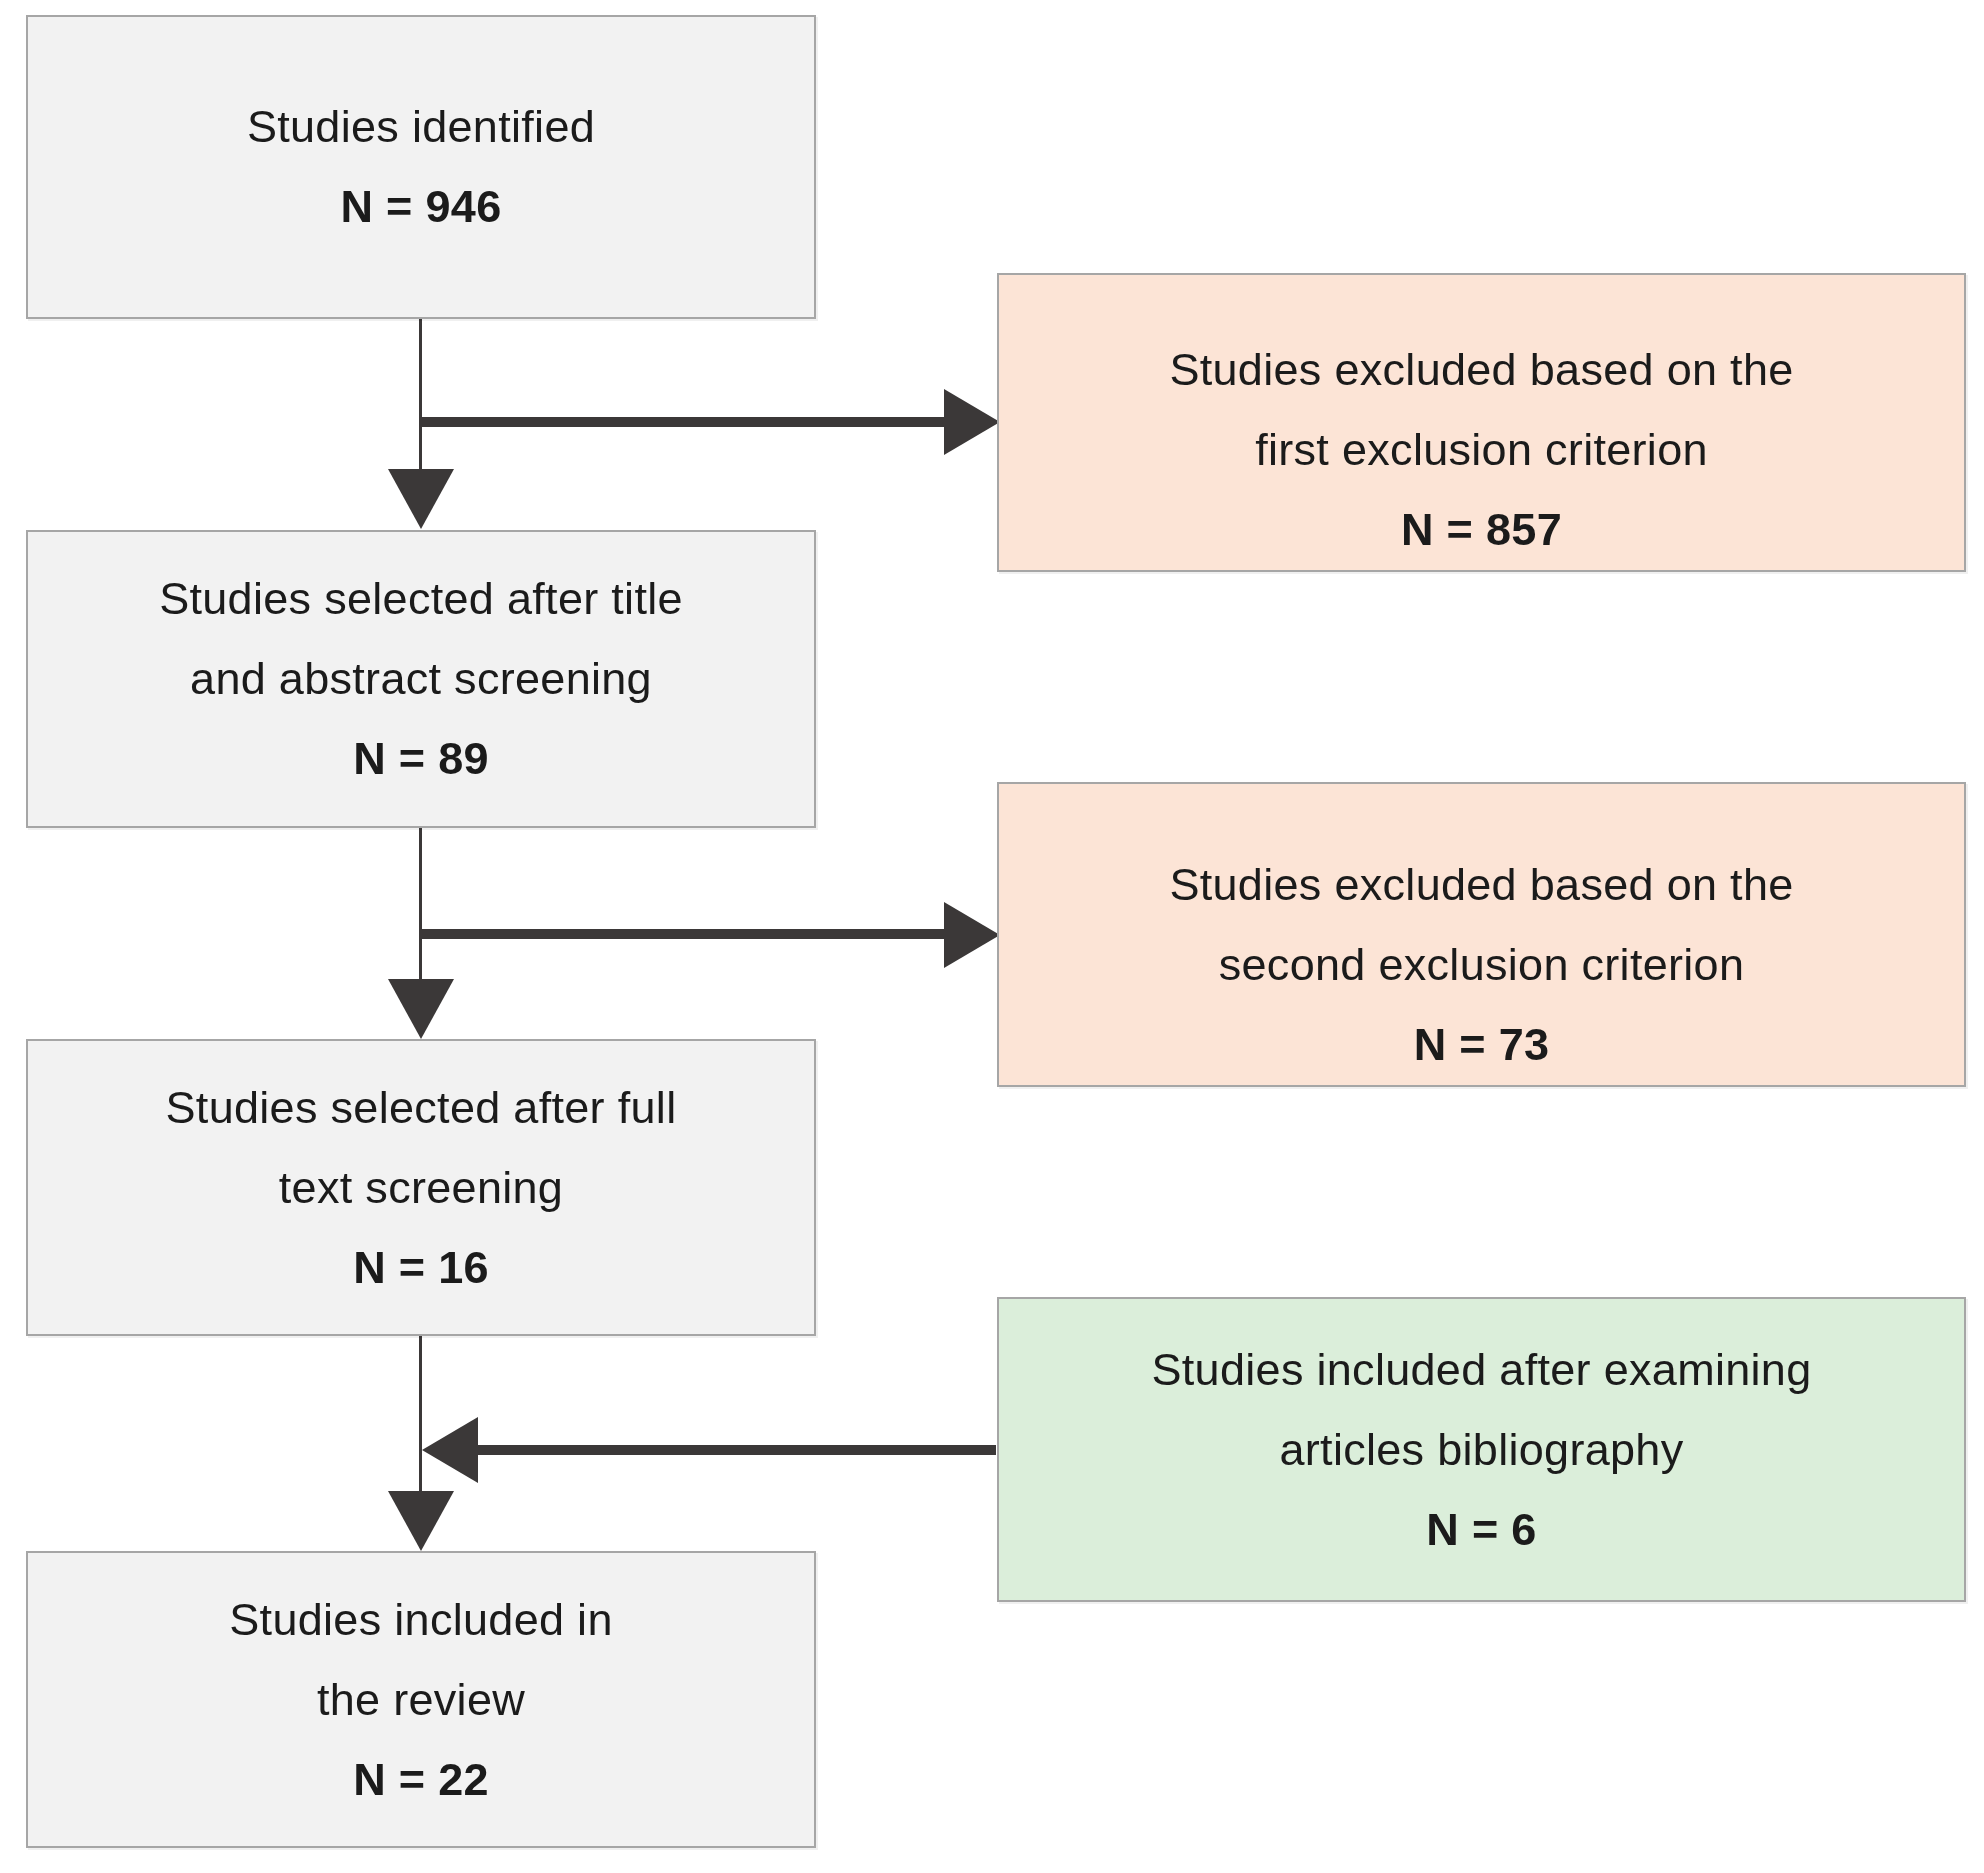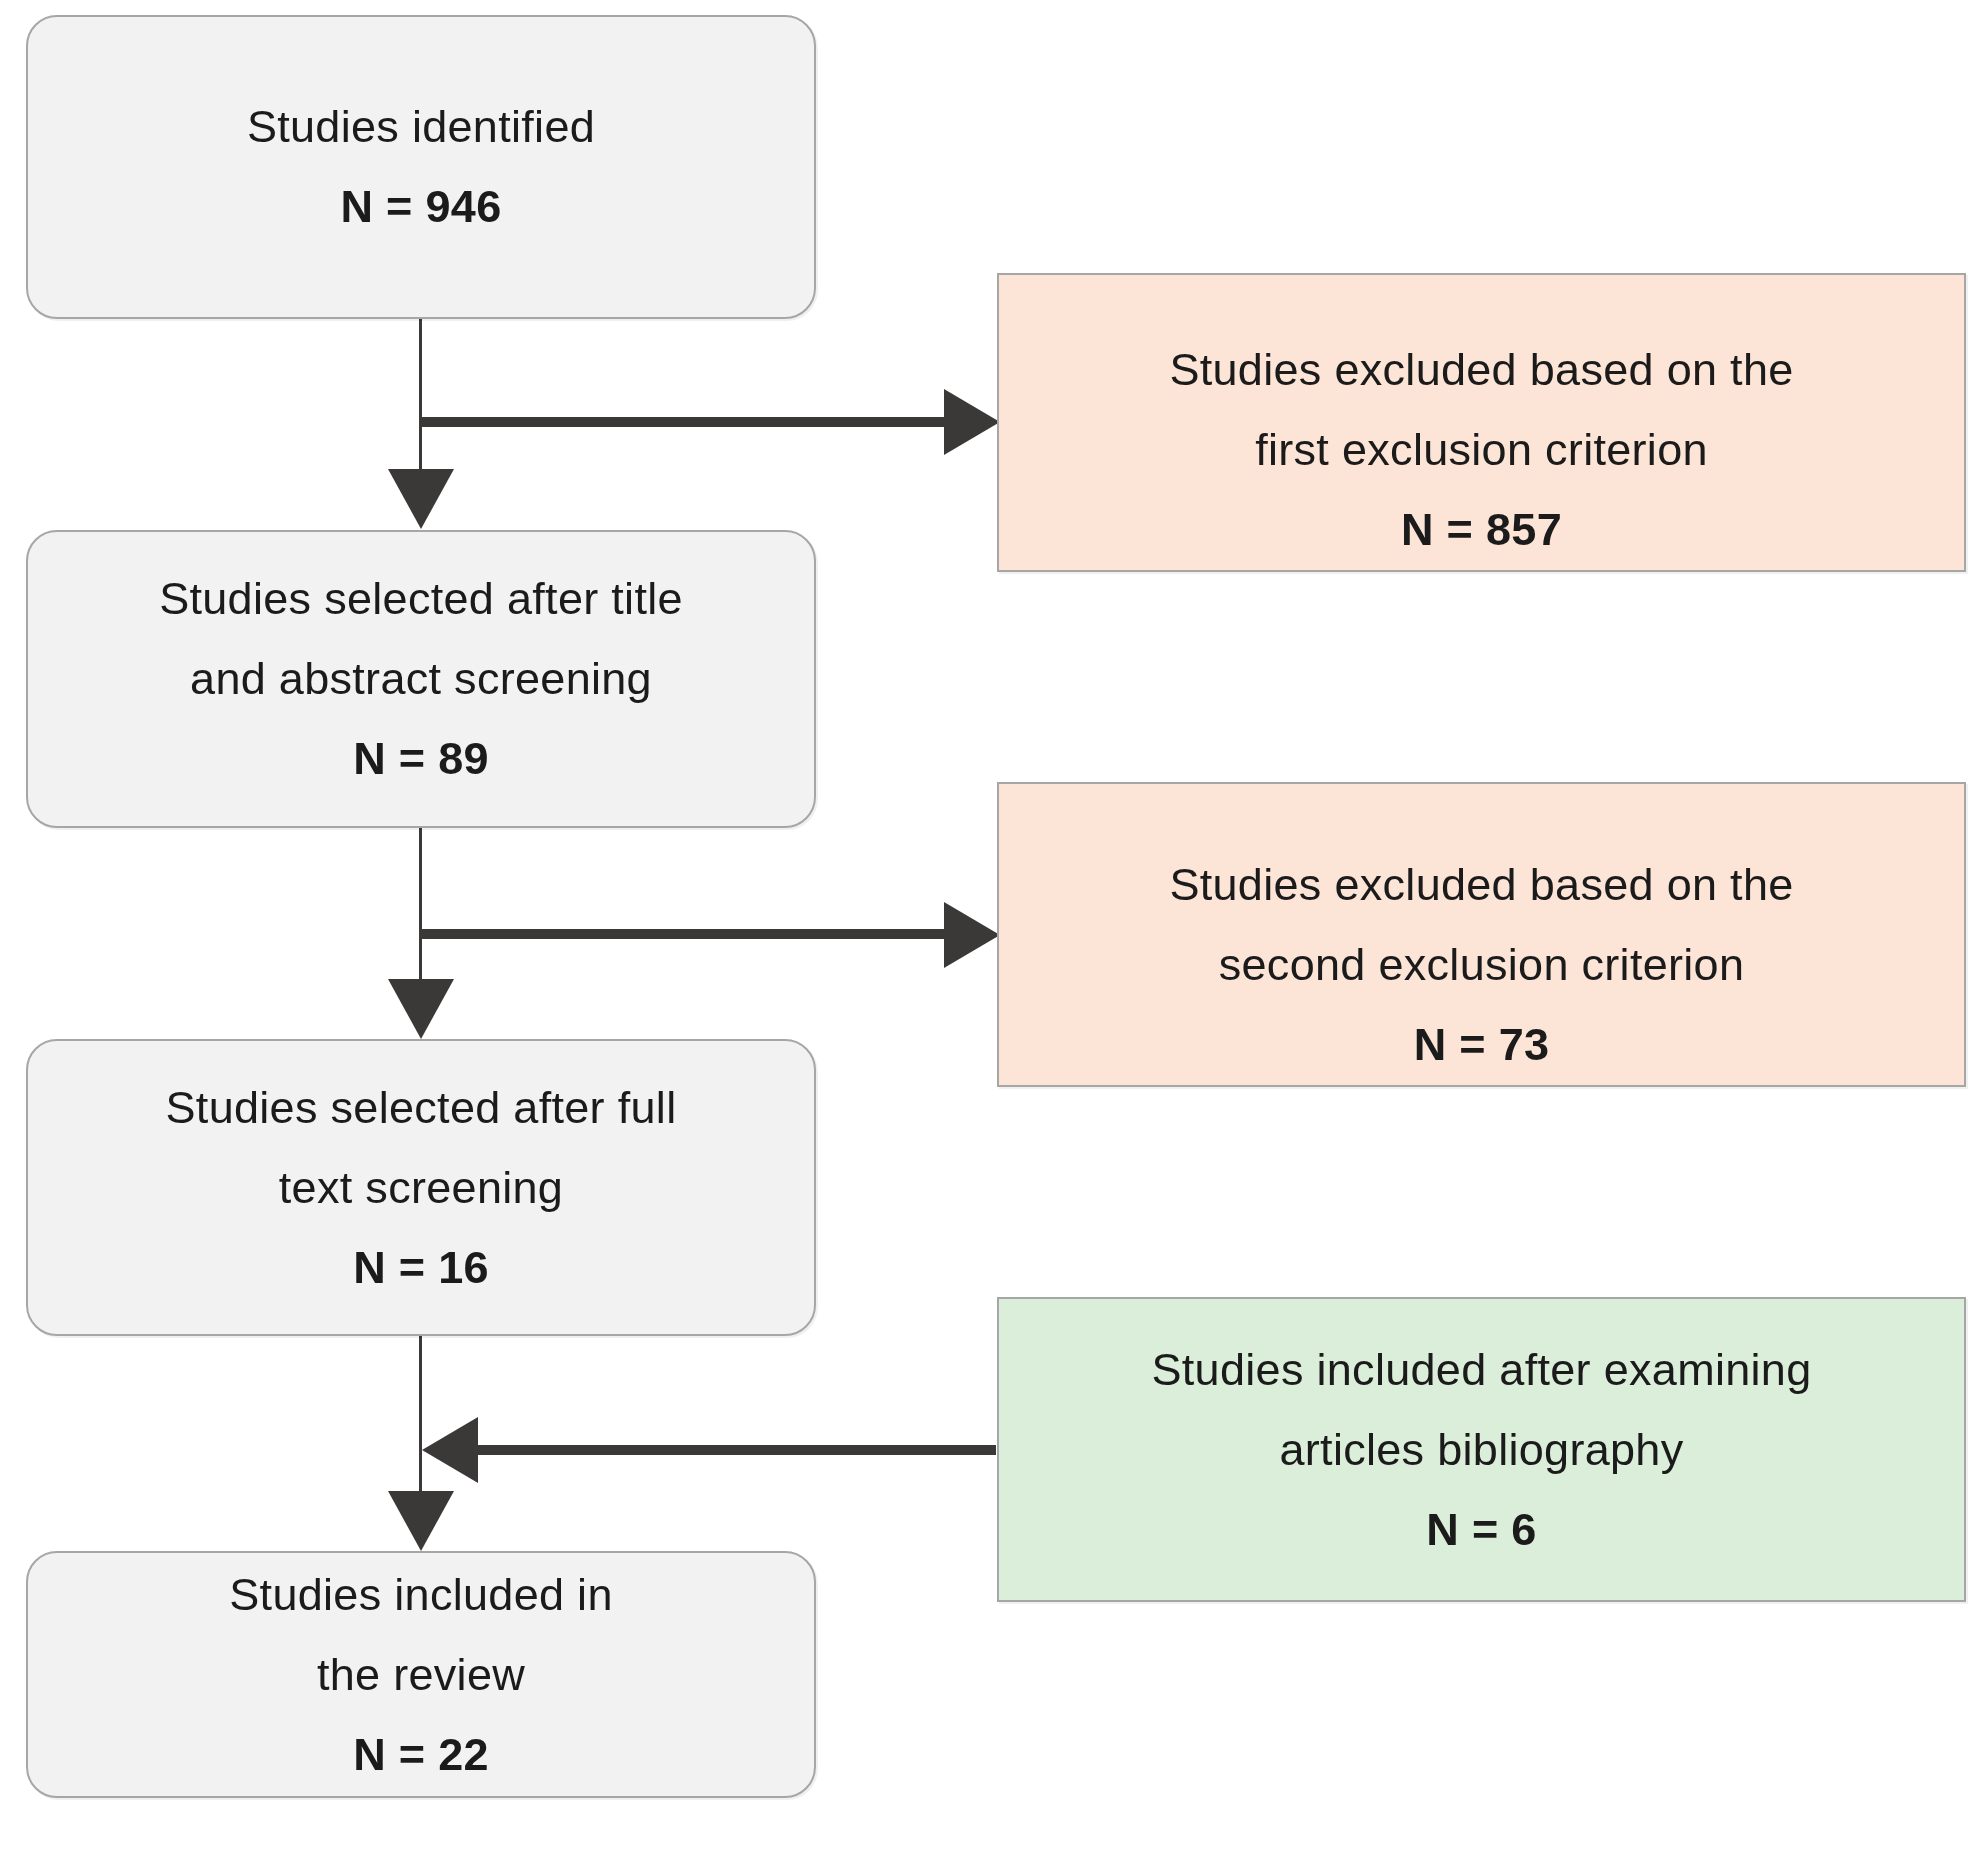--- a/index.html
+++ b/index.html
@@ -18,21 +18,21 @@
   .node {
     position: absolute;
     border: 2.7px solid var(--border, #a6a6a6);
     box-sizing: border-box;
     display: flex;
     align-items: center;
     justify-content: center;
     text-align: center;
     box-shadow: 2px 2px 0 rgba(0,0,0,0.06);
   }
-  .node.process  { background: var(--process-fill, #f2f2f2); border-radius: 31px; }
+  .node.process  { background: var(--process-fill, #f2f2f2); }
   .node.excluded { background: var(--excluded-fill, #fce4d6); align-items: flex-end; }
   .node.included { background: var(--included-fill, #dbeeda); align-items: center; }
   .node-text { width: 100%; }
   .line {
     font-size: 45px;
     line-height: 80px;
     color: var(--text, #1b1b1b);
     letter-spacing: 0.3px;
     white-space: nowrap;
   }
@@ -129,21 +129,21 @@
   </div>
 
   <div class="node included" style="left:997px; top:1297px; width:969px; height:305px;">
     <div class="node-text">
       <div class="line">Studies included after examining</div>
       <div class="line">articles bibliography</div>
       <div class="line n-line">N = 6</div>
     </div>
   </div>
 
-  <div class="node process" style="left:26px; top:1551px; width:790px; height:247px;">
+  <div class="node process" style="left:26px; top:1551px; width:790px; height:297px;">
     <div class="node-text">
       <div class="line">Studies included in</div>
       <div class="line">the review</div>
       <div class="line n-line">N = 22</div>
     </div>
   </div>
 
 </div>
 
 

